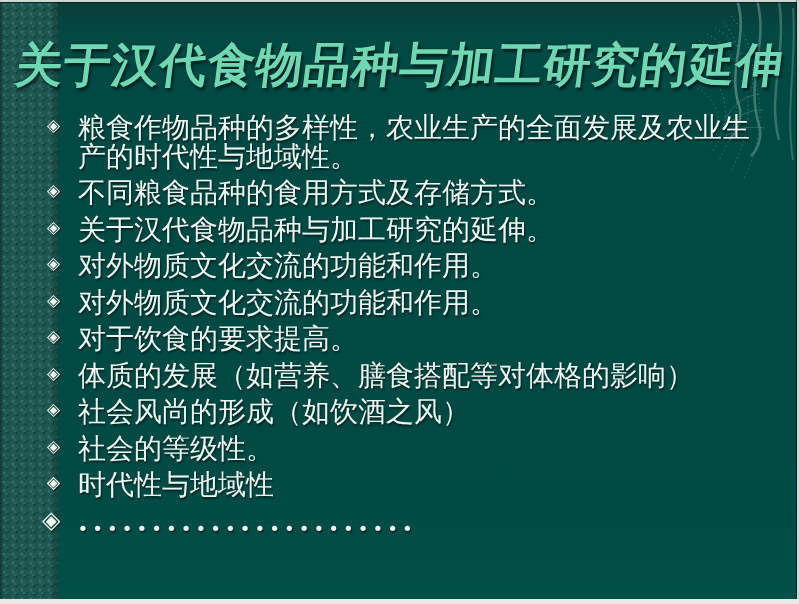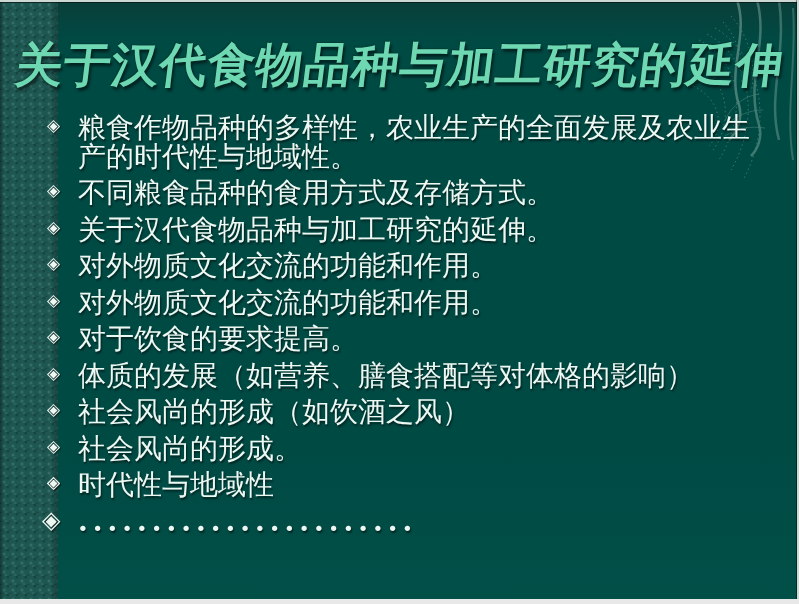--- a/index.html
+++ b/index.html
@@ -135,21 +135,21 @@
     <li>
       <span class="bullet-icon">◈</span>
       <span>体质的发展（如营养、膳食搭配等对体格的影响）</span>
     </li>
     <li>
       <span class="bullet-icon">◈</span>
       <span>社会风尚的形成（如饮酒之风）</span>
     </li>
     <li>
       <span class="bullet-icon">◈</span>
-      <span>社会风尚的形成。</span>
+      <span>社会的等级性。</span>
     </li>
     <li>
       <span class="bullet-icon">◈</span>
     </li>
     <li>
       <span class="bullet-icon">◈</span>
       <span>时代性与地域性</span>
     </li>
     <li class="li-dots">
       <span class="bullet-icon">◈</span>

